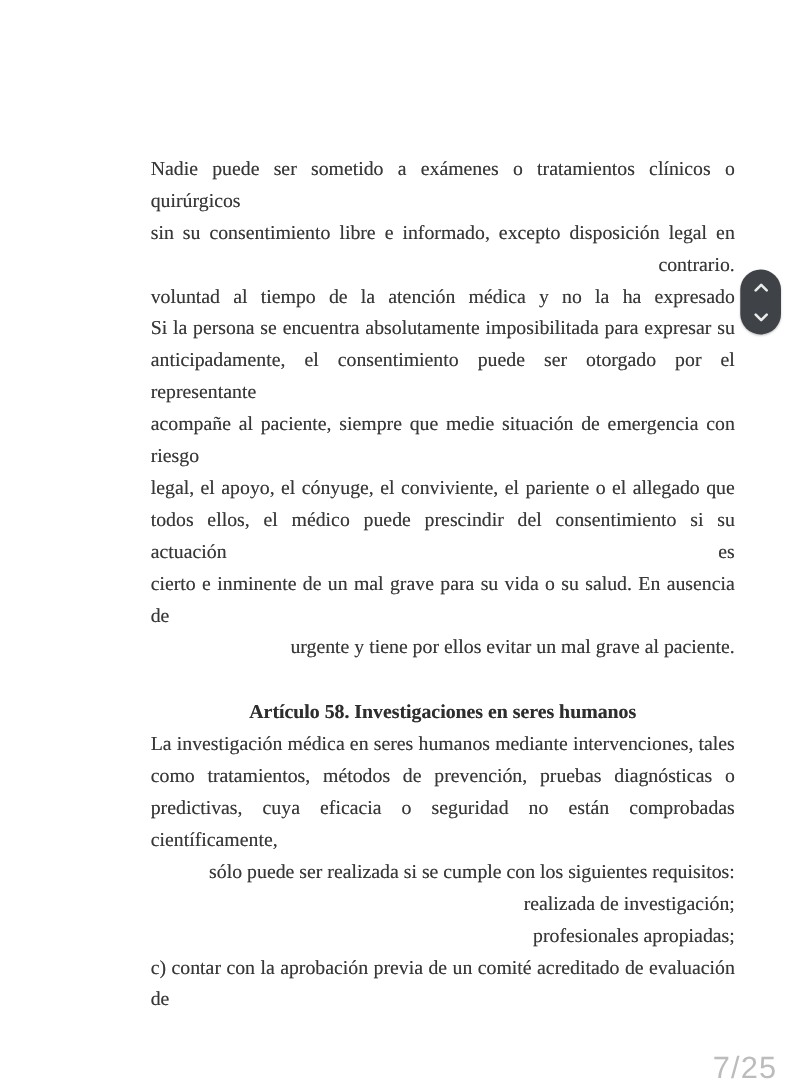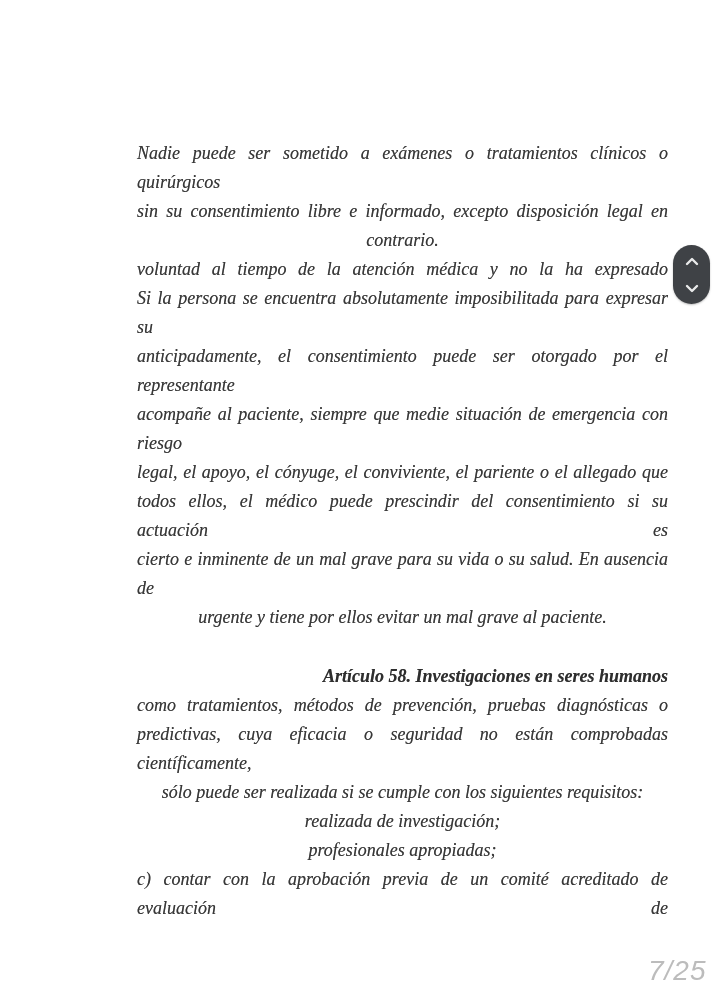--- a/index.html
+++ b/index.html
@@ -14,47 +14,46 @@
     overflow: hidden;
     font-family: "Liberation Serif", serif;
   }
   .doc-page {
     position: absolute;
     left: 0;
     top: 0;
     width: 720px;
     height: 983px;
     background: #ffffff;
-    font-style: italic;
   }
   .doc-text {
     position: absolute;
     left: 137px;
     top: 139px;
     width: 531px;
   }
   .line {
     font-family: "Liberation Serif", serif;
     font-size: 18px;
     line-height: 29px;
     color: #383838;
     text-shadow: 0 0 0.45px rgba(40,40,40,0.55);
     white-space: normal;
   }
   .line.just {
     text-align: justify;
     text-align-last: justify;
   }
   .line.last-left {
-    text-align: center;
+    text-align: right;
   }
   .line.heading {
     font-weight: bold;
     color: #2e2e2e;
-    text-align: right;
+    text-align: center;
   }
   .spacer {
     height: 30px;
   }
   .scroll-pill {
     position: absolute;
     left: 673px;
     top: 245px;
     width: 37px;
     height: 59px;
@@ -101,20 +100,21 @@
       <div class="line just">voluntad al tiempo de la atención médica y no la ha expresado</div>
       <div class="line just">Si la persona se encuentra absolutamente imposibilitada para expresar su</div>
       <div class="line just">anticipadamente, el consentimiento puede ser otorgado por el representante</div>
       <div class="line just">acompañe al paciente, siempre que medie situación de emergencia con riesgo</div>
       <div class="line just">legal, el apoyo, el cónyuge, el conviviente, el pariente o el allegado que</div>
       <div class="line just">todos ellos, el médico puede prescindir del consentimiento si su actuación es</div>
       <div class="line just">cierto e inminente de un mal grave para su vida o su salud. En ausencia de</div>
       <div class="line last-left">urgente y tiene por ellos evitar un mal grave al paciente.</div>
       <div class="spacer"></div>
       <div class="line heading">Artículo 58. Investigaciones en seres humanos</div>
+      <div class="line just">La investigación médica en seres humanos mediante intervenciones, tales</div>
       <div class="line just">como tratamientos, métodos de prevención, pruebas diagnósticas o</div>
       <div class="line just">predictivas, cuya eficacia o seguridad no están comprobadas científicamente,</div>
       <div class="line last-left">sólo puede ser realizada si se cumple con los siguientes requisitos:</div>
       <div class="line last-left">realizada de investigación;</div>
       <div class="line last-left">profesionales apropiadas;</div>
       <div class="line just">c) contar con la aprobación previa de un comité acreditado de evaluación de</div>
     </div>
 
   <div class="scroll-pill">
     <button class="scroll-btn">

